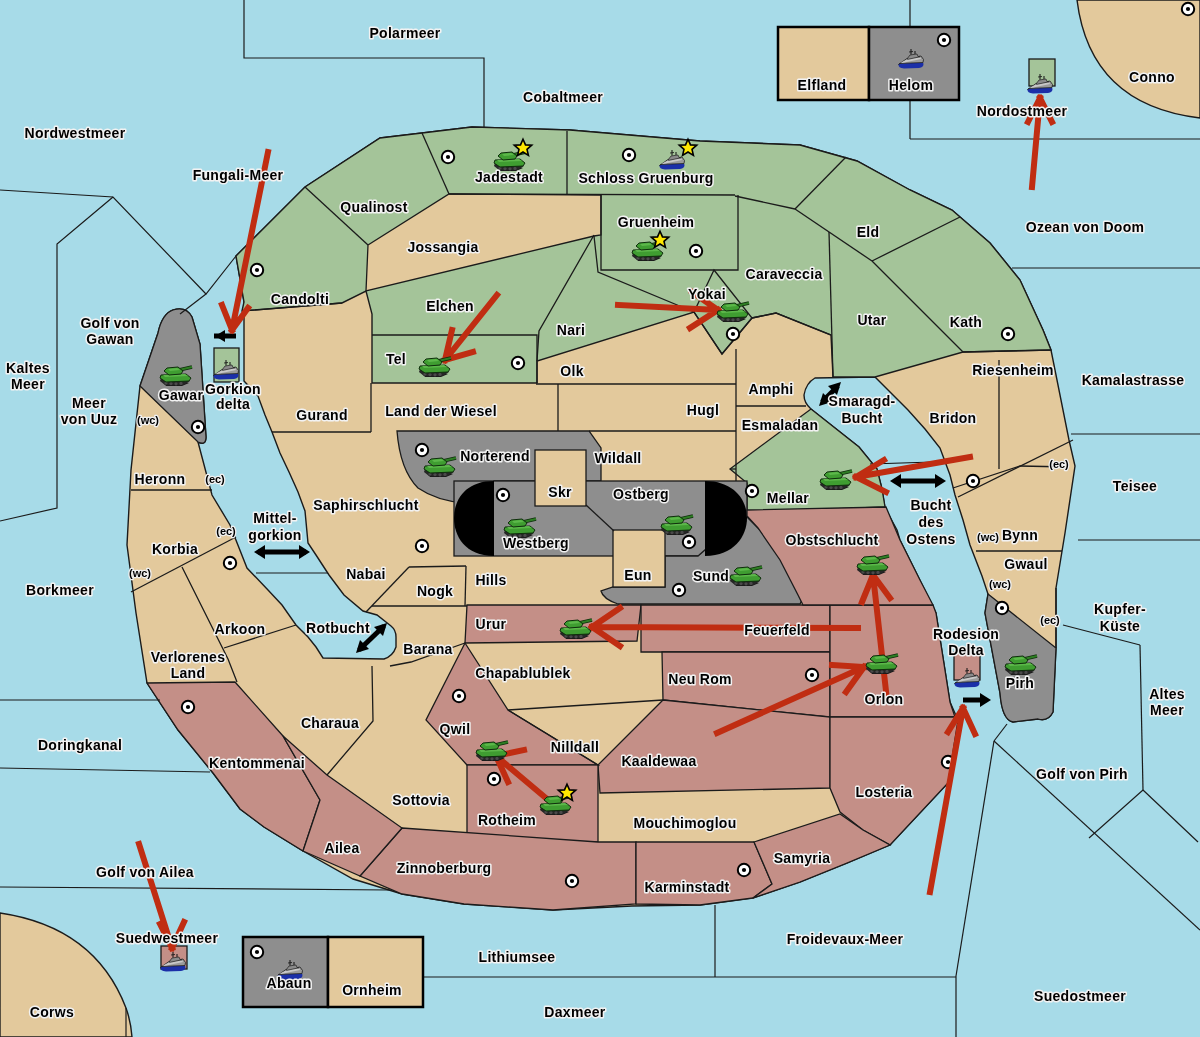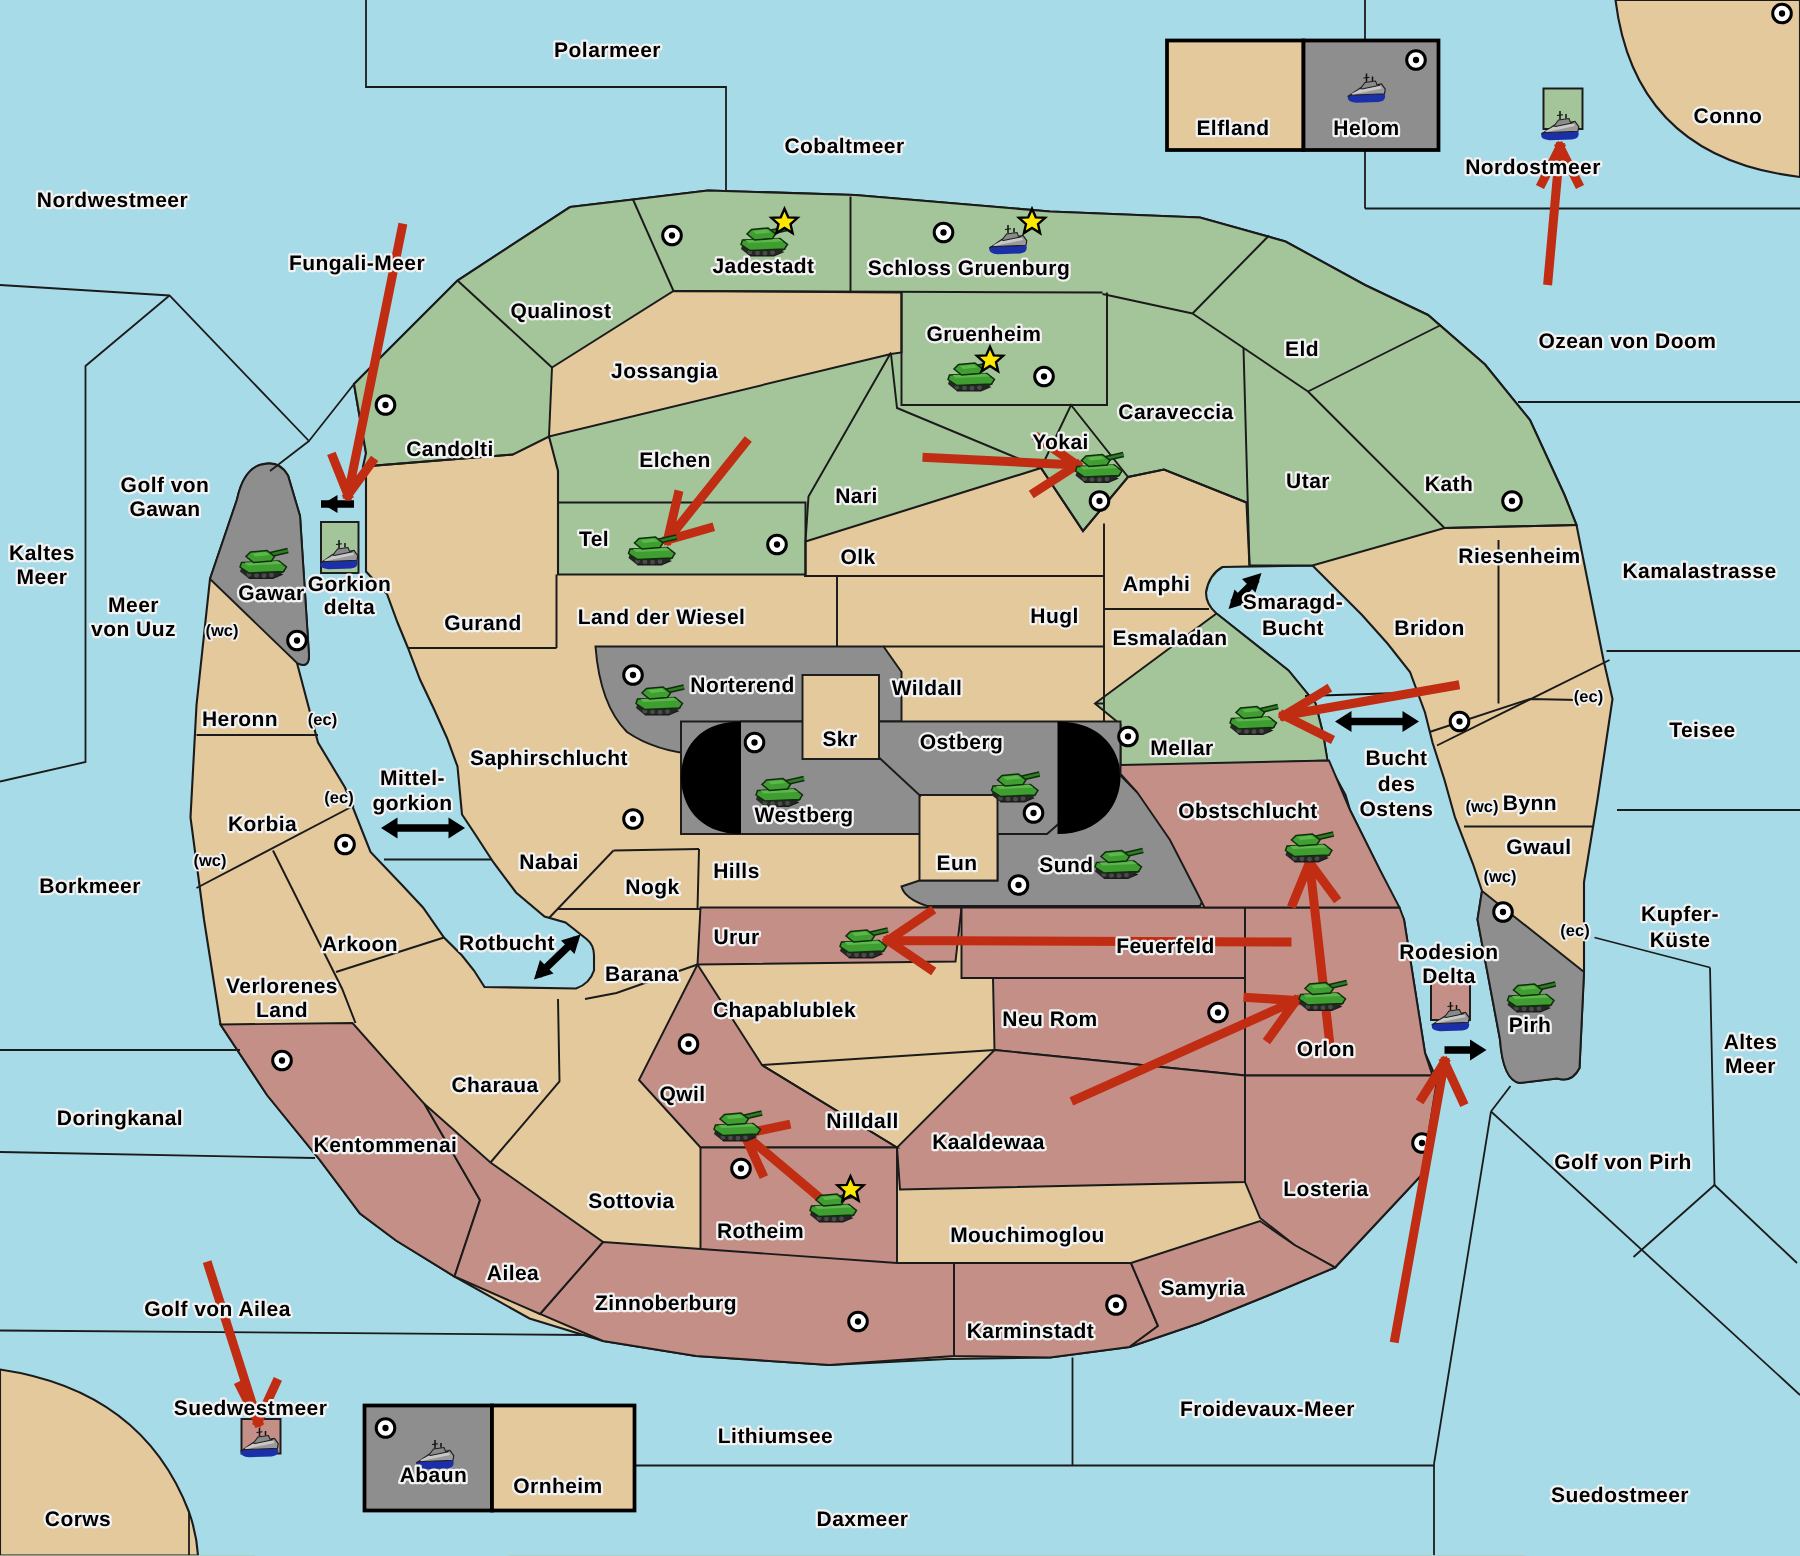--- a/index.html
+++ b/index.html
@@ -1,16 +1,16 @@
 <!DOCTYPE html>
 <html><head>
 <meta charset="utf-8">
 <style>
 html,body{margin:0;padding:0;}
-#map{width:1200px;height:1037px;position:relative;overflow:hidden;background:#4d7c0f;}
+#map{width:1200px;height:1037px;position:relative;overflow:hidden;background:#c2410c;}
 text{font-family:"Liberation Sans",sans-serif;}
 .lbl{font-weight:bold;font-size:14px;letter-spacing:0.3px;paint-order:stroke;stroke:#f2f2f2;stroke-width:3px;stroke-linejoin:round;fill:#000;text-anchor:middle;}
 .sm{font-weight:bold;font-size:11px;paint-order:stroke;stroke:#efefef;stroke-width:2.5px;stroke-linejoin:round;fill:#000;text-anchor:middle;}
 .bd{fill:none;stroke:#1b1b1b;stroke-width:1.3;}
 .sea{fill:none;stroke:#1b1b1b;stroke-width:1.2;}
 .red{fill:none;stroke:#c02d12;stroke-width:6;stroke-linecap:square;}
 .blk{fill:none;stroke:#000;stroke-width:5;}
 </style>
 </head>
 <body>

